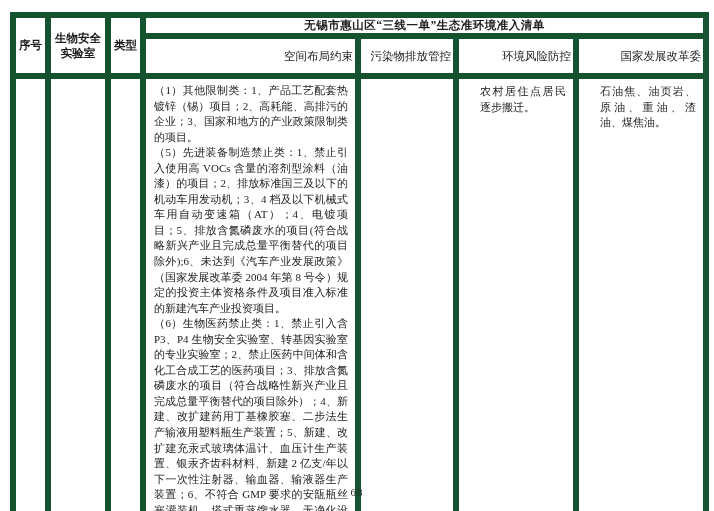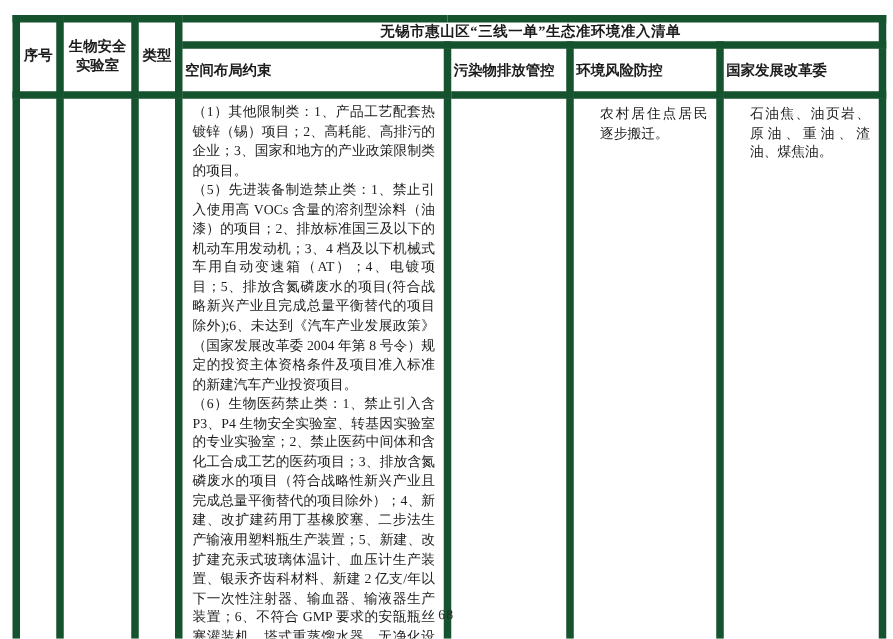--- a/index.html
+++ b/index.html
@@ -43,22 +43,22 @@
     font-size: 11.5px;
     font-weight: bold;
     text-align: center;
     vertical-align: middle;
     padding: 2px 3px;
     line-height: 15px;
   }
   tr.subhead-row th {
     height: 30px;
     font-size: 11.5px;
-    font-weight: bold;
-    text-align: left;
+    font-weight: normal;
+    text-align: right;
     vertical-align: middle;
     padding: 2px 2px;
   }
   tr.body-row td {
     height: 421px;
     vertical-align: top;
     font-size: 11px;
   }
   .cell-text {
     padding: 4px 6px 0 20px;

